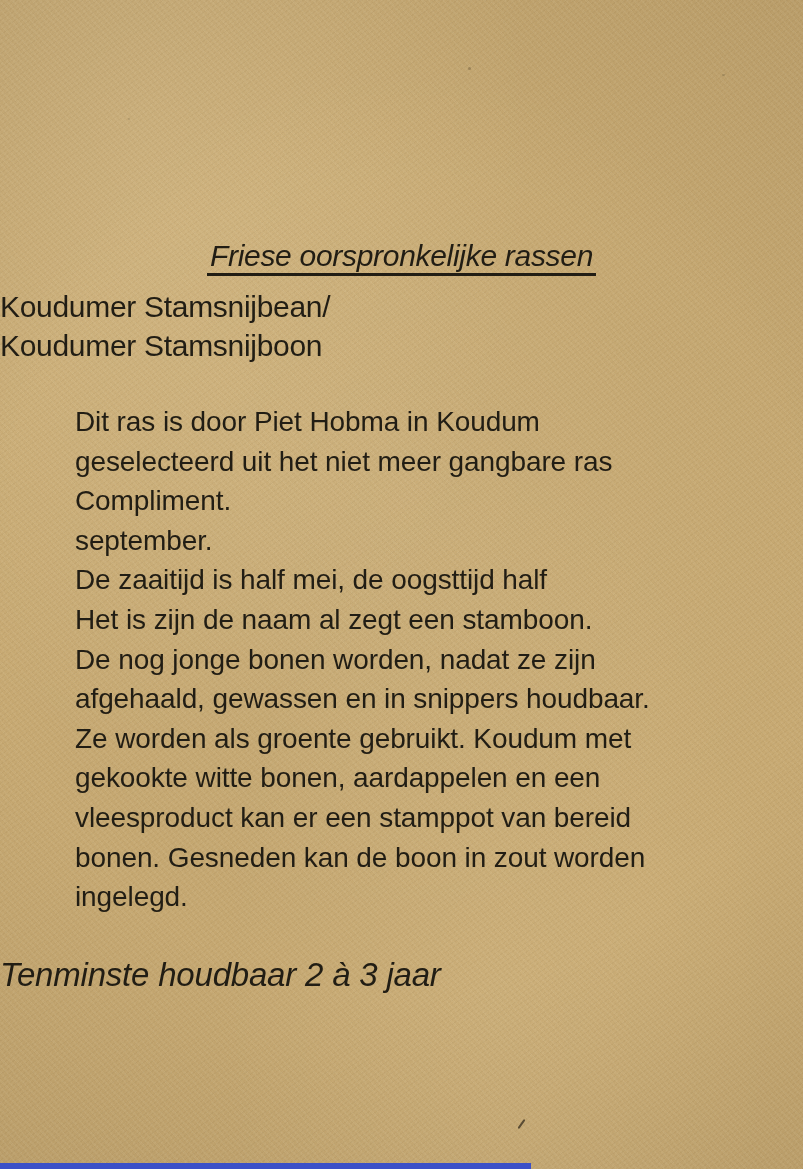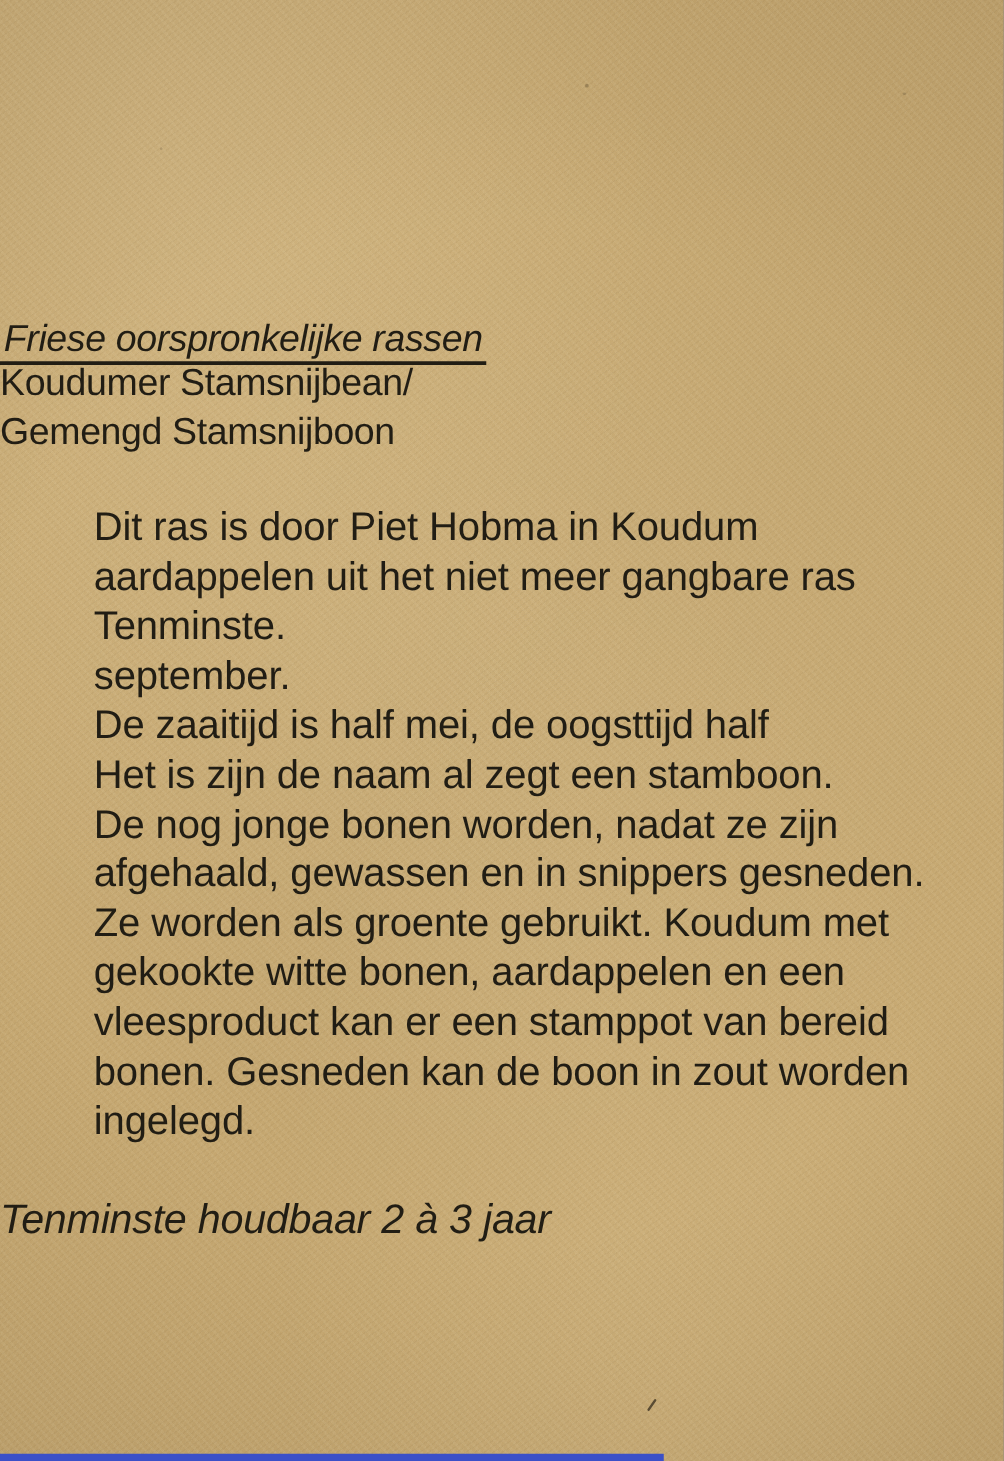--- a/index.html
+++ b/index.html
@@ -27,40 +27,41 @@
       repeating-linear-gradient(-33deg, rgba(96,76,42,0.05) 0 1px, rgba(0,0,0,0) 1px 4px),
       repeating-linear-gradient(120deg, rgba(255,250,225,0.035) 0 1px, rgba(0,0,0,0) 1px 3px);
   }
   .speck{position:absolute;background:#6d5c3c;border-radius:1px;}
   .speck.s1{left:516px;top:1123px;width:11px;height:2px;transform:rotate(-55deg);background:#5a4c33;}
   .speck.s2{left:468px;top:67px;width:3px;height:3px;opacity:.45;border-radius:50%;}
   .speck.s3{left:722px;top:74px;width:3px;height:2px;opacity:.35;border-radius:50%;}
   .speck.s4{left:128px;top:118px;width:2px;height:2px;opacity:.3;border-radius:50%;}
 
   .heading{
-    position:absolute;top:255px;left:0;width:100%;
+    position:absolute;top:239px;left:0;width:100%;
+    text-align:center;
     font-size:30px;font-style:italic;font-weight:400;
     letter-spacing:-0.3px;
   }
   .heading .u{
     display:inline-block;
     border-bottom:3px solid #211d14;
     padding:0 3px 1px 3px;
     line-height:1.06;
   }
   .title{
     position:absolute;top:287px;left:0;width:100%;
     text-align:left;
     font-size:30px;font-weight:400;
     line-height:39px;
     letter-spacing:-0.3px;
   }
   .body-block{
     position:absolute;top:402px;left:75px;width:680px;
-    font-size:32px;line-height:39.6px;
+    font-size:28px;line-height:39.6px;
     letter-spacing:-0.1px;
     white-space:nowrap;
   }
   .footer-note{
     position:absolute;top:956px;left:0;width:100%;
     text-align:left;
     font-size:33px;font-style:italic;
     letter-spacing:-0.2px;
   }
   .bottom-bar{
@@ -77,32 +78,32 @@
   <span class="speck s2"></span>
   <span class="speck s3"></span>
   <span class="speck s4"></span>
 
   <div class="heading">
     <span class="u">Friese oorspronkelijke rassen</span>
   </div>
 
   <div class="title">
     <div>Koudumer Stamsnijbean/</div>
-    <div>Gemengd Stamsnijboon</div>
+    <div>Koudumer Stamsnijboon</div>
   </div>
 
   <div class="body-block">
     <div>Dit ras is door Piet Hobma in Koudum</div>
-    <div>aardappelen uit het niet meer gangbare ras</div>
-    <div>Tenminste.</div>
+    <div>geselecteerd uit het niet meer gangbare ras</div>
+    <div>Compliment.</div>
     <div>september.</div>
     <div>De zaaitijd is half mei, de oogsttijd half</div>
     <div>Het is zijn de naam al zegt een stamboon.</div>
     <div>De nog jonge bonen worden, nadat ze zijn</div>
-    <div>afgehaald, gewassen en in snippers gesneden.</div>
+    <div>afgehaald, gewassen en in snippers houdbaar.</div>
     <div>Ze worden als groente gebruikt. Koudum met</div>
     <div>gekookte witte bonen, aardappelen en een</div>
     <div>vleesproduct kan er een stamppot van bereid</div>
     <div>bonen. Gesneden kan de boon in zout worden</div>
     <div>ingelegd.</div>
   </div>
 
   <div class="footer-note">Tenminste houdbaar 2 à 3 jaar</div>
 
   <div class="bottom-bar" style="background: rgb(59, 80, 200);"></div>

